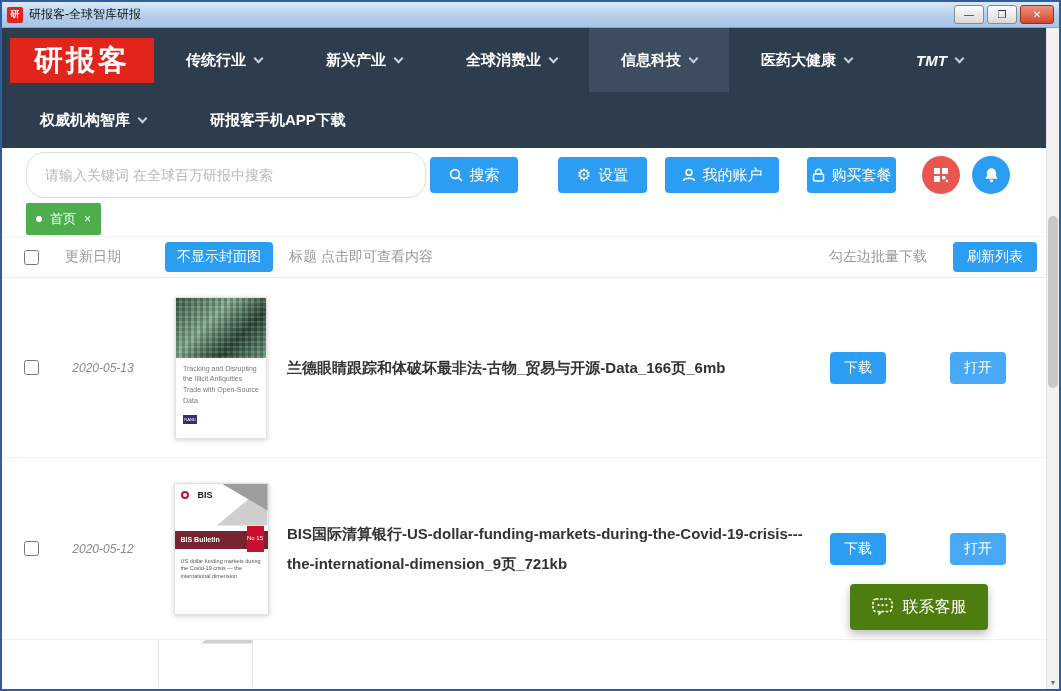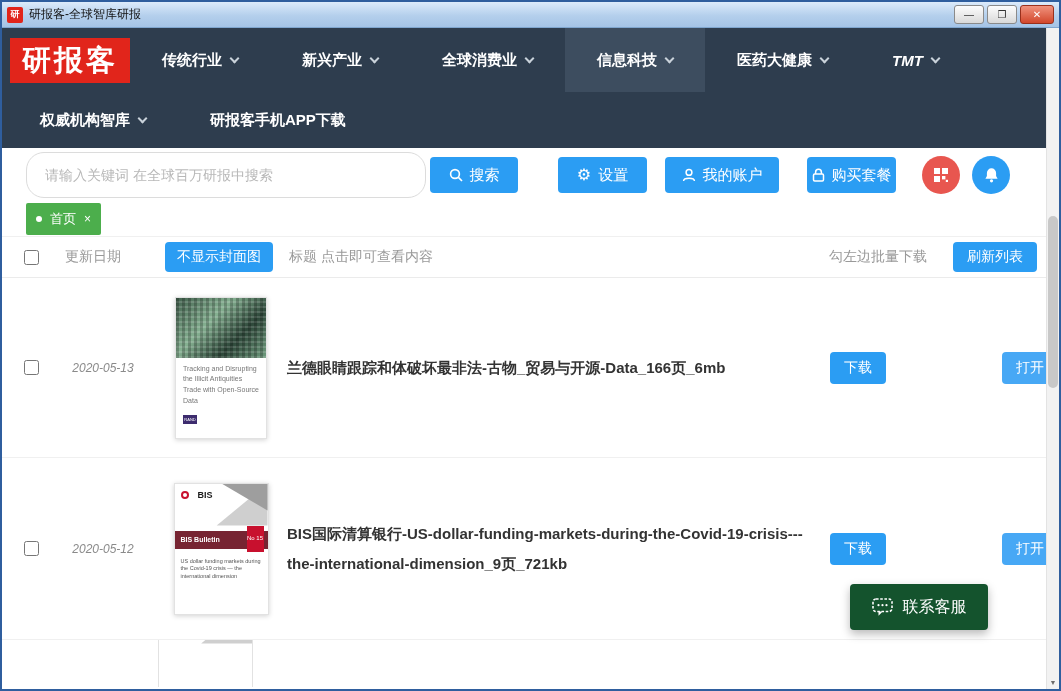--- a/index.html
+++ b/index.html
@@ -31,21 +31,21 @@
   .win-btn.close {
     width:34px; background:linear-gradient(#f0937e,#d2472c); color:#fff; border-color:#99301c;
     font-weight:bold;
   }
 
   
   .navbar { background:#2e3d4e; color:#fff; }
   .nav-row1 { display:flex; align-items:stretch; height:64px; padding-left:8px; }
   .logo {
     align-self:center; background:#e1251b; color:#fff; font-size:29px; font-weight:bold;
-    padding:8px 12px; letter-spacing:3px; line-height:1; cursor:pointer;
+    padding:8px 24px; letter-spacing:3px; line-height:1; cursor:pointer;
   }
   .nav-item {
     display:flex; align-items:center; padding:0 32px; font-size:15px; font-weight:bold;
     cursor:pointer; white-space:nowrap;
   }
   .nav-item.active { background:#3d4d5f; }
   .nav-item.italic { font-style:italic; }
   .nav-row1 .nav-item:first-of-type { margin-left:12px; }
   .chev {
     display:inline-block; width:7px; height:7px; margin-left:9px; margin-top:-3px;
@@ -106,21 +106,21 @@
   }
   .row-1 { height:180px; }
   .row-2 { height:182px; }
   .row-date { margin-left:16px; width:96px; text-align:center; color:#8a8a8a; font-style:italic; font-size:12px; }
   .cover-slot { margin-left:20px; width:100px; display:flex; justify-content:center; cursor:pointer; }
   .row-title {
     margin-left:16px; width:532px; font-size:15px; font-weight:bold; color:#333;
     line-height:1.95; cursor:pointer;
   }
   .btn-dl   { position:absolute; left:828px; top:50%; transform:translateY(-50%); width:56px; height:32px; font-size:14px; }
-  .btn-open { position:absolute; left:1000px; top:50%; transform:translateY(-50%); width:56px; height:32px; font-size:14px; background:#47a8f5; }
+  .btn-open { position:absolute; left:948px; top:50%; transform:translateY(-50%); width:56px; height:32px; font-size:14px; background:#47a8f5; }
 
   
   .cover-rand {
     width:92px; height:142px; background:#fff; border:1px solid #e2e2e2;
     box-shadow:0 1px 5px rgba(0,0,0,.18); overflow:hidden;
   }
   .rand-img {
     height:60px;
     background:
       repeating-linear-gradient(90deg, rgba(0,0,0,.22) 0 3px, transparent 3px 6px),
@@ -153,21 +153,21 @@
   }
   .bis-caption { position:absolute; top:74px; left:6px; right:6px; font-size:5.5px; color:#555; line-height:1.45; }
 
   
   .row-partial { height:47px; overflow:hidden; border-bottom:none; display:flex; background:#fff; }
   .row-partial .cover-bis { margin-left:156px; margin-top:6px; box-shadow:none; }
 
   
   .contact-btn {
     position:absolute; left:848px; top:582px; width:138px; height:46px; z-index:6;
-    background:#14532d; color:#fff; border:none; border-radius:4px; font-size:16px;
+    background:#4d7c0f; color:#fff; border:none; border-radius:4px; font-size:16px;
     display:flex; align-items:center; justify-content:center; gap:10px; cursor:pointer;
     box-shadow:0 4px 10px rgba(0,0,0,.28); font-family:inherit;
   }
 
   
   .scrollbar {
     position:absolute; top:26px; right:0; bottom:0; width:13px;
     background:#f2f2f2; border-left:1px solid #e3e3e3; z-index:7;
   }
   .sb-thumb { position:absolute; top:188px; left:1px; width:10px; height:172px; background:#c8c8c8; border-radius:5px; cursor:pointer; }

